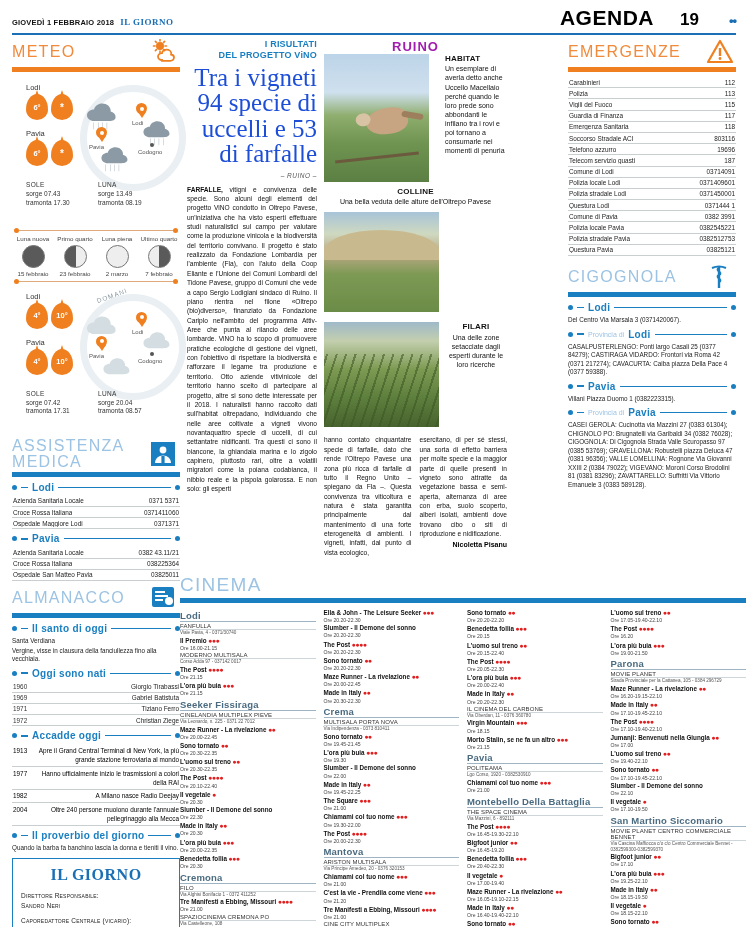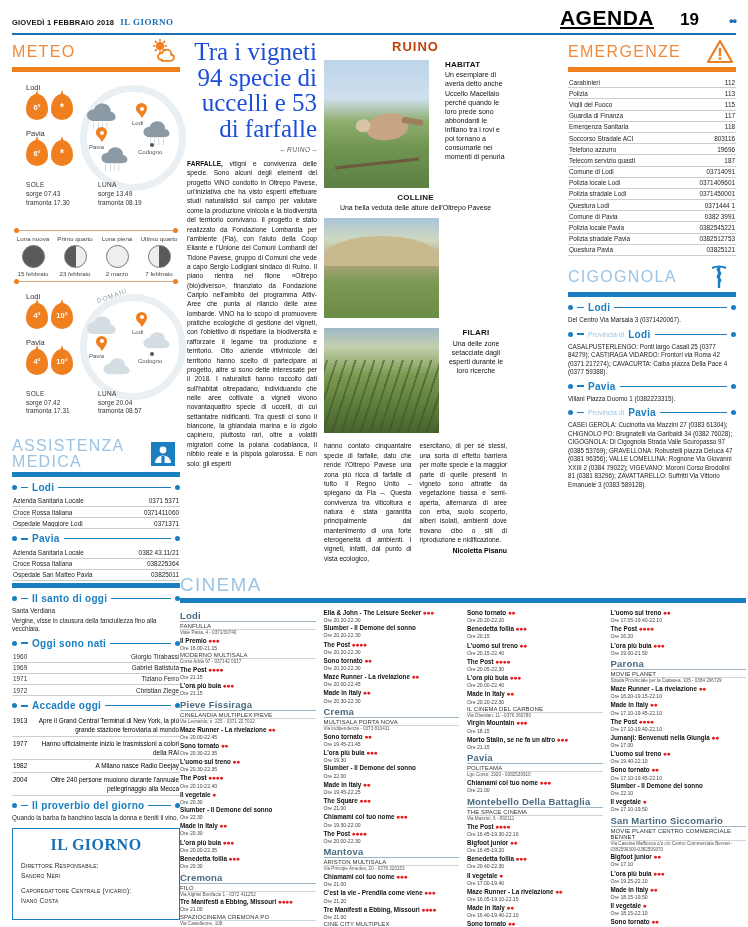--- a/index.html
+++ b/index.html
@@ -8,21 +8,21 @@
     font-family:"Liberation Sans", sans-serif;
     color:#000;overflow:hidden;position:relative;
   }
   .page{position:relative;width:748px;height:927px;box-sizing:border-box;padding:0 8px;}
 
   
   .masthead{display:flex;align-items:baseline;padding:6px 4px 2px 4px;}
   .mh-date{font-size:7.5px;letter-spacing:.2px;color:#111;font-weight:600;}
   .mh-brand{font-family:"Liberation Serif",serif;font-weight:bold;font-size:9px;color:#1a6fb5;margin-left:6px;letter-spacing:.5px;}
   .mh-spacer{flex:1;}
-  .mh-agenda{font-size:21px;font-weight:bold;letter-spacing:.5px;color:#000;text-decoration:underline;}
+  .mh-agenda{font-size:21px;font-weight:bold;letter-spacing:.5px;color:#000;}
   .mh-page{font-size:17px;font-weight:bold;margin-left:26px;color:#000;}
   .mh-dots{margin-left:30px;color:#1a6fb5;font-size:13px;letter-spacing:-1px;font-weight:bold;}
   .mh-rule{height:2px;background:#1a6fb5;margin:1px 4px 4px 4px;}
 
   
   .cols{display:flex;gap:7px;padding:0 4px;}
   .col-left{width:168px;flex:0 0 168px;}
   .col-mid{width:130px;flex:0 0 130px;}
   .col-photo{width:183px;flex:0 0 183px;}
   .col-right{width:168px;flex:0 0 168px;margin-left:auto;}
@@ -390,20 +390,32 @@
         <div class="kv">
             <span class="k">Croce Rossa Italiana</span>
             <span class="v">038225364</span>
           </div>
         <div class="kv">
             <span class="k">Ospedale San Matteo Pavia</span>
             <span class="v">03825011</span>
           </div>
       </div>
 
+      <div class="sec-head" style="margin-top:4px;">
+        <span class="sec-title blue">ALMANACCO</span>
+        <span class="ico">
+          <svg width="26" height="24" viewBox="0 0 26 24">
+            <rect x="2" y="2" width="22" height="20" rx="2" fill="#1a7fc1"></rect>
+            <rect x="5" y="6" width="10" height="2" fill="#fff"></rect>
+            <rect x="5" y="10" width="13" height="2" fill="#fff"></rect>
+            <rect x="5" y="14" width="8" height="2" fill="#fff"></rect>
+            <circle cx="19" cy="16" r="4" fill="#fff"></circle>
+          </svg>
+        </span>
+      </div>
       <div class="sec-bar blue"></div>
 
       <div class="sub-head">
         <span class="sub-dot"></span>
           <span class="sub-dash"></span>
         <span class="sub-name">Il santo di oggi</span>
         <span class="sub-line"></span>
           <span class="sub-end"></span>
       </div>
       <div class="alm-txt">Santa Verdiana</div>
@@ -478,30 +490,34 @@
         </p>
         <p class="cap">
           <span>Caporedattore Centrale (vicario):</span><br>
           <span>Ivano Costa</span>
         </p>
 
       </div>
     </div>
 
     <div class="col-mid">
+      <div class="kicker">
+        <span>I RISULTATI</span><br>
+        <span>DEL PROGETTO ViNO</span>
+      </div>
       <div class="headline">Tra i vigneti 94 specie di uccelli e 53 di farfalle</div>
       <div class="dateline">– RUINO –</div>
       <div class="body-txt">
         <b>FARFALLE,</b>
         <span>vitigni e convivenza delle specie. Sono alcuni degli elementi del progetto ViNO condotto in Oltrepo Pavese, un'iniziativa che ha visto esperti effettuare studi naturalistici sul campo per valutare come la produzione vinicola e la biodiversità del territorio convivano. Il progetto è stato realizzato da Fondazione Lombardia per l'ambiente (Fla), con l'aiuto della Coop Eliante e l'Unione dei Comuni Lombardi del Tidone Pavese, gruppo di Comuni che vede a capo Sergio Lodigiani sindaco di Ruino. Il piano rientra nel filone «Oltrepo (bio)diverso», finanziato da Fondazione Cariplo nell'ambito del programma Attiv-Aree che punta al rilancio delle aree lombarde. ViNO ha lo scopo di promuovere pratiche ecologiche di gestione dei vigneti, con l'obiettivo di rispettare la biodiversità e rafforzare il legame tra produzione e territorio. Otto aziende vitivinicole del territorio hanno scelto di partecipare al progetto, altre si sono dette interessate per il 2018. I naturalisti hanno raccolto dati sull'habitat oltrepadano, individuando che nelle aree coltivate a vigneti vivono novantaquattro specie di uccelli, di cui settantatre nidificanti. Tra questi ci sono il biancone, la ghiandaia marina e lo zigolo capinero, piuttosto rari, oltre a volatili migratori come la poiana codabianca, il nibbio reale e la pispola golarossa. E non solo: gli esperti</span>
       </div>
     </div>
 
     <div class="col-photo">
-      <div style="text-align:center;font-size:13px;font-weight:bold;color:#c2410c;letter-spacing:1px;margin-bottom:6px;">RUINO</div>
+      <div style="text-align:center;font-size:13px;font-weight:bold;color:#a21caf;letter-spacing:1px;">RUINO</div>
 
       <div style="display:flex;gap:16px;">
         <div style="flex:1;">
           <div class="photo ph1">
             <div class="branch"></div>
               <div class="bird"></div>
           </div>
         </div>
         <div style="width:62px;flex:0 0 62px;">
           <div class="cap-block">
@@ -689,21 +705,21 @@
           <div class="cin-hall">FANFULLA</div>
           <div class="cin-addr">Viale Pavia, 4 - 0371/30740</div>
           <div class="cin-film"><span>Il Premio</span><span class="st"> ●●●</span></div>
           <div class="cin-time">Ore 16.00-21.15</div>
           <div class="cin-hall">MODERNO MULTISALA</div>
           <div class="cin-addr">Corso Adda 97 - 037142 0017</div>
           <div class="cin-film"><span>The Post</span><span class="st"> ●●●●</span></div>
           <div class="cin-time">Ore 21.15</div>
           <div class="cin-film"><span>L'ora più buia</span><span class="st"> ●●●</span></div>
           <div class="cin-time">Ore 21.15</div>
-          <div class="cin-city">Pieve Fissiraga</div>
+          <div class="cin-city">Seeker Fissiraga</div>
           <div class="cin-hall">CINELANDIA MULTIPLEX PIEVE</div>
           <div class="cin-addr">Via Leonardo, n. 225 - 0371 22 7012</div>
           <div class="cin-film"><span>Maze Runner - La rivelazione</span><span class="st"> ●●</span></div>
           <div class="cin-time">Ore 20.00-22.45</div>
           <div class="cin-film"><span>Sono tornato</span><span class="st"> ●●</span></div>
           <div class="cin-time">Ore 20.30-22.35</div>
           <div class="cin-film"><span>L'uomo sul treno</span><span class="st"> ●●</span></div>
           <div class="cin-time">Ore 20.30-22.35</div>
           <div class="cin-film"><span>The Post</span><span class="st"> ●●●●</span></div>
           <div class="cin-time">Ore 20.10-22.40</div>

